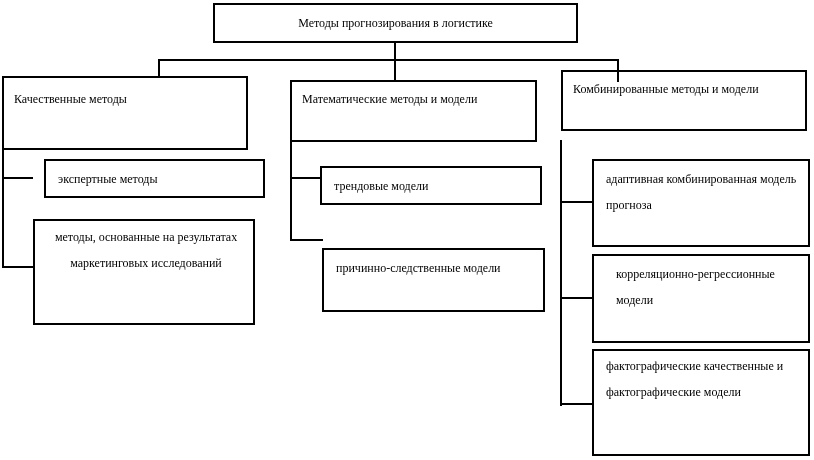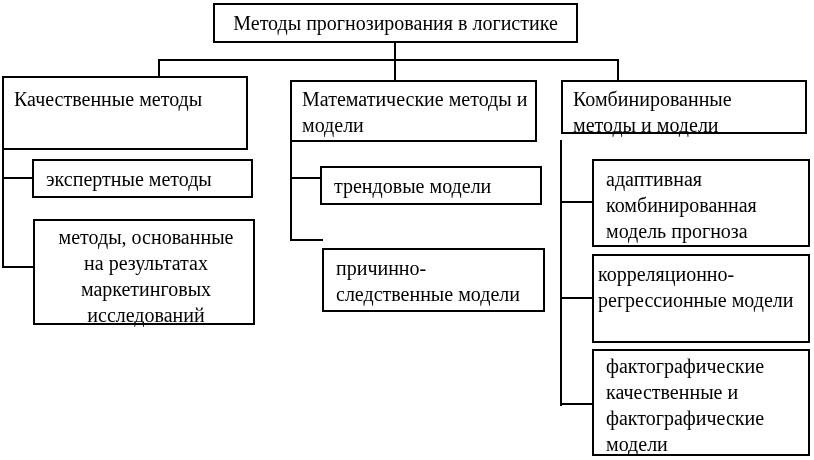--- a/index.html
+++ b/index.html
@@ -10,44 +10,44 @@
     background: #ffffff;
     font-family: "Liberation Serif", "DejaVu Serif", serif;
     color: #000000;
     overflow: hidden;
   }
   .box {
     position: absolute;
     box-sizing: border-box;
     border: 2px solid #000000;
     background: #ffffff;
-    font-size: 20px;
+    font-size: 12px;
     line-height: 26px;
     padding: 6px 6px 6px 12px;
   }
   .title-box {
     display: flex;
     align-items: center;
     justify-content: center;
     text-align: center;
     padding: 0 4px;
   }
   .line { position: absolute; background: #000000; }
 
   
   #t   { left: 213px; top: 3px;   width: 365px; height: 40px; }
   #c1  { left: 2px;   top: 76px;  width: 246px; height: 74px; padding: 8px 4px 4px 10px; }
   #c2  { left: 290px; top: 80px;  width: 247px; height: 62px; padding: 4px 4px 8px 10px; }
-  #c3  { left: 561px; top: 80px;  width: 246px; height: 54px; padding: 4px 32px 4px 10px; }
-  #s11 { left: 32px;  top: 159px; width: 221px; height: 39px; padding: 5px 4px 4px 12px; }
+  #c3  { left: 561px; top: 70px;  width: 246px; height: 61px; padding: 4px 32px 4px 10px; }
+  #s11 { left: 44px;  top: 159px; width: 221px; height: 39px; padding: 5px 4px 4px 12px; }
   #s12 { left: 33px;  top: 219px; width: 222px; height: 106px; padding: 3px 8px 3px 12px; text-align: center; }
   #s21 { left: 320px; top: 166px; width: 222px; height: 39px; padding: 5px 4px 4px 12px; }
   #s22 { left: 322px; top: 209px; width: 223px; height: 64px; padding: 5px 5px 5px 12px; margin-top: 39px; }
   #s31 { left: 592px; top: 159px; width: 218px; height: 88px; padding: 5px 6px 13px 12px; }
-  #s32 { left: 592px; top: 254px; width: 218px; height: 89px; padding: 5px 12px 5px 4px; }
+  #s32 { left: 592px; top: 254px; width: 218px; height: 89px; padding: 5px 12px 5px 22px; }
   #s33 { left: 592px; top: 349px; width: 218px; height: 107px; padding: 2px 6px 2px 12px; }
 
   
   #l-title-drop { left: 394px; top: 41px;  width: 2px;   height: 39px; }
   #l-hbar       { left: 158px; top: 59px;  width: 461px; height: 2px; }
   #l-left-drop  { left: 158px; top: 59px;  width: 2px;   height: 18px; }
   #l-right-drop { left: 617px; top: 59px;  width: 2px;   height: 23px; }
   #l-col1-v     { left: 2px;   top: 136px; width: 2px;   height: 132px; }
   #l-col1-b1    { left: 3px;   top: 177px; width: 30px;  height: 2px; }
   #l-col1-b2    { left: 3px;   top: 266px; width: 31px;  height: 2px; }

